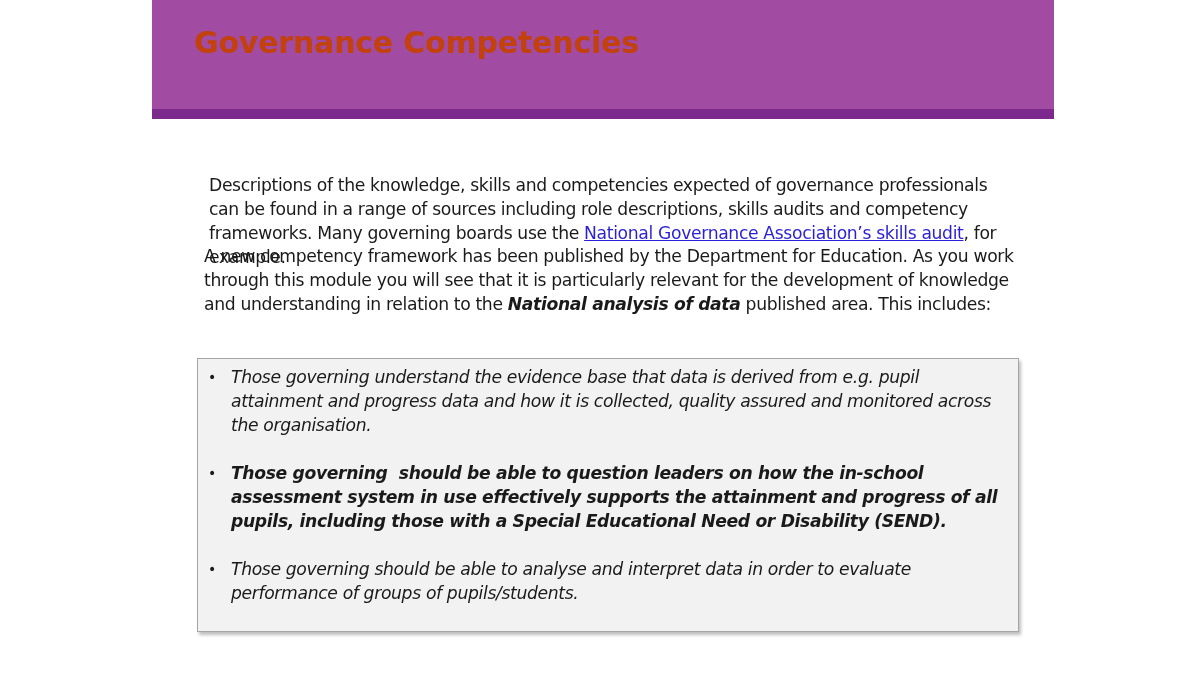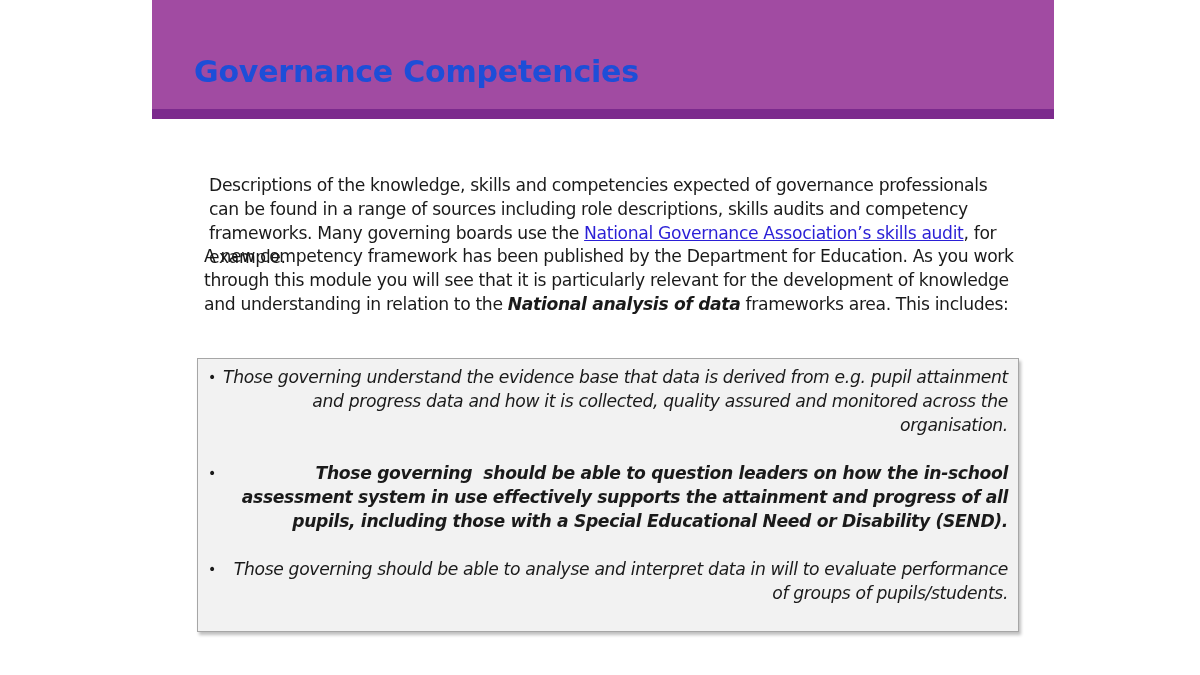--- a/index.html
+++ b/index.html
@@ -27,25 +27,25 @@
       position: absolute;
       left: 152px;
       top: 109px;
       width: 902px;
       height: 10px;
       background: #7c2a8d;
     }
     .title {
       position: absolute;
       left: 194px;
-      top: 52px;
+      top: 23px;
       margin: 0;
       font-size: 30px;
       font-weight: bold;
-      color: #1d4ed8;
+      color: #c2410c;
       letter-spacing: -0.2px;
       line-height: 40px;
       white-space: nowrap;
     }
     .para {
       position: absolute;
       margin: 0;
       font-size: 17.2px;
       line-height: 24px;
       color: #1a1a1a;
@@ -94,44 +94,43 @@
     }
     .bullet .dot {
       position: absolute;
       left: 0;
       top: 0;
       font-style: normal;
       font-size: 14px;
     }
     .bullet .btext {
       display: block;
-      margin-left: 15px;
-      text-align: right;
+      margin-left: 23px;
     }
     .b1 { top: 6px; }
     .b2 { top: 102px; }
     .b3 { top: 198px; }
   </style>
 </head>
 <body>
 
 <div class="header"></div>
 <div class="header-stripe"></div>
 <h1 class="title">Governance Competencies</h1>
 
 <p class="para para1"><span>Descriptions of the knowledge, skills and competencies expected of governance professionals can be found in a range of sources including role descriptions, skills audits and competency frameworks. Many governing boards use the </span><a class="link">National Governance Association’s skills audit</a><span>, for example.</span></p>
 
-<p class="para para2"><span>A new competency framework has been published by the Department for Education. As you work through this module you will see that it is particularly relevant for the development of knowledge and understanding in relation to the </span><span class="bi">National analysis of data</span><span> frameworks area. This includes:</span></p>
+<p class="para para2"><span>A new competency framework has been published by the Department for Education. As you work through this module you will see that it is particularly relevant for the development of knowledge and understanding in relation to the </span><span class="bi">National analysis of data</span><span> published area. This includes:</span></p>
 
 <div class="box">
   <div class="bullet b1">
     <span class="dot">•</span>
     <span class="btext">Those governing understand the evidence base that data is derived from e.g. pupil attainment and progress data and how it is collected, quality assured and monitored across the organisation.</span>
   </div>
   <div class="bullet b2">
     <span class="dot">•</span>
     <span class="btext" style="white-space: pre-wrap; font-weight: bold;">Those governing  should be able to question leaders on how the in-school assessment system in use effectively supports the attainment and progress of all pupils, including those with a Special Educational Need or Disability (SEND).</span>
   </div>
   <div class="bullet b3">
     <span class="dot">•</span>
-    <span class="btext">Those governing should be able to analyse and interpret data in will to evaluate performance of groups of pupils/students.</span>
+    <span class="btext">Those governing should be able to analyse and interpret data in order to evaluate performance of groups of pupils/students.</span>
   </div>
 </div>
 
 </body></html>

